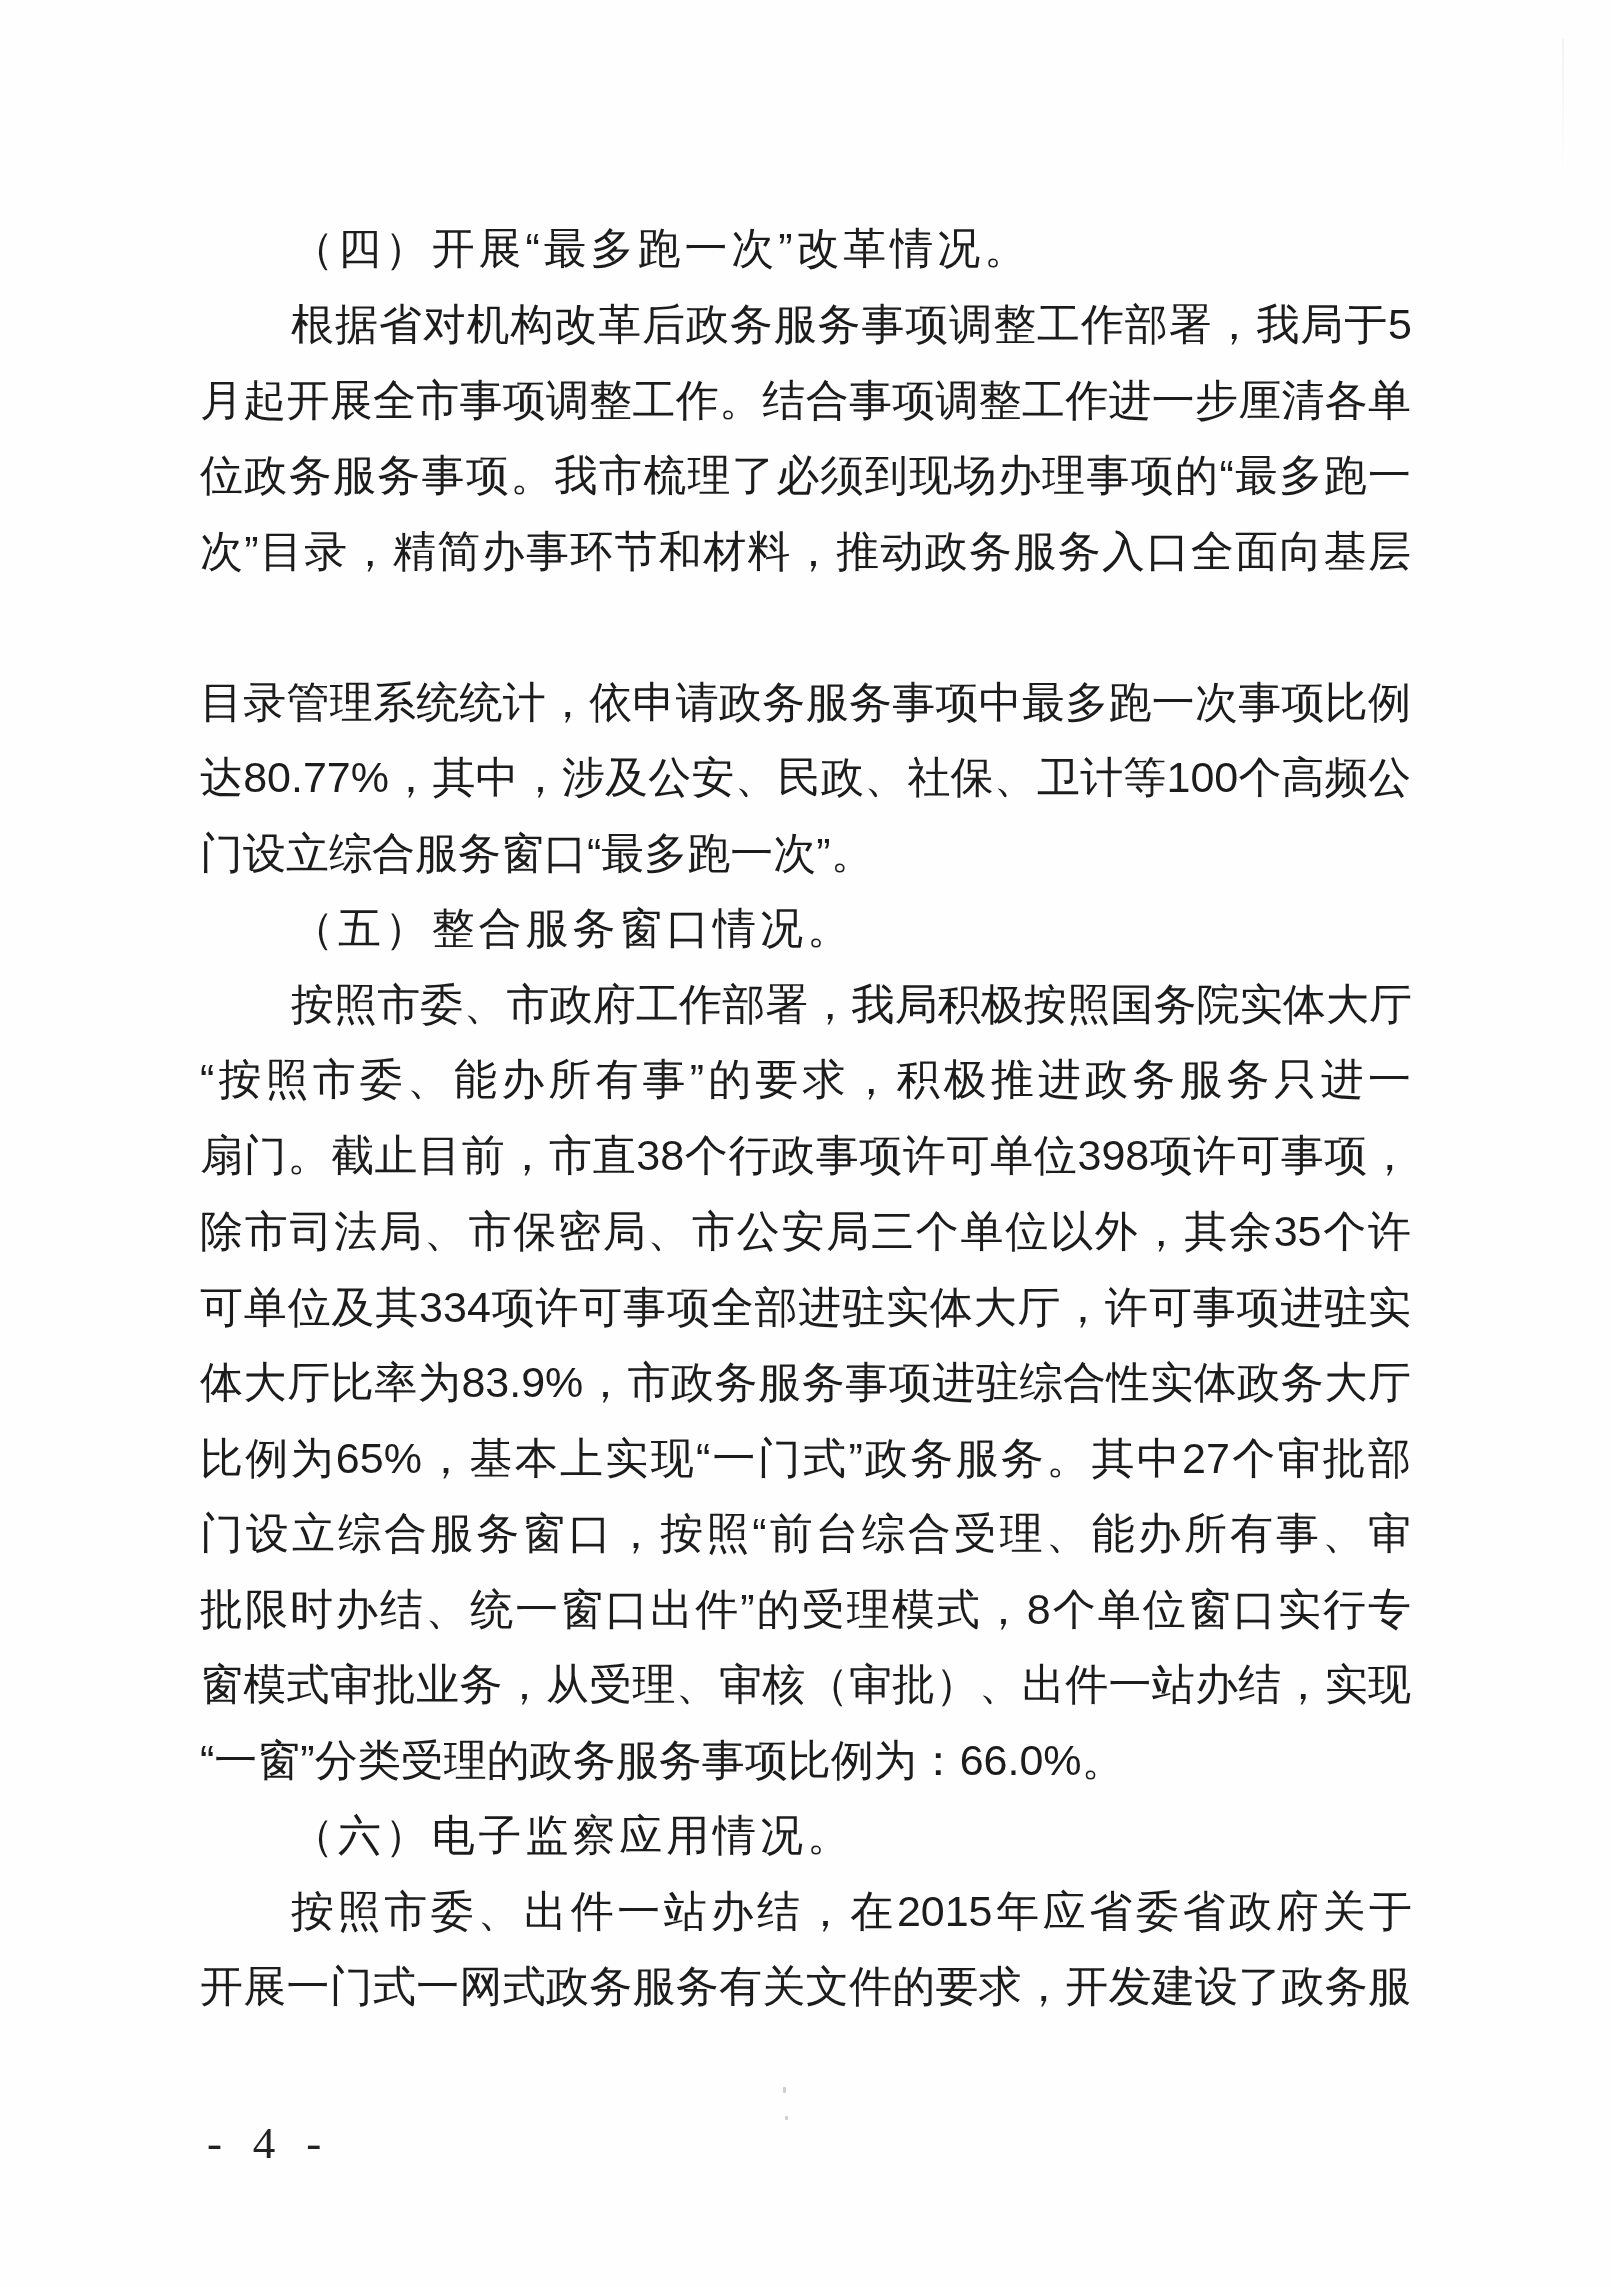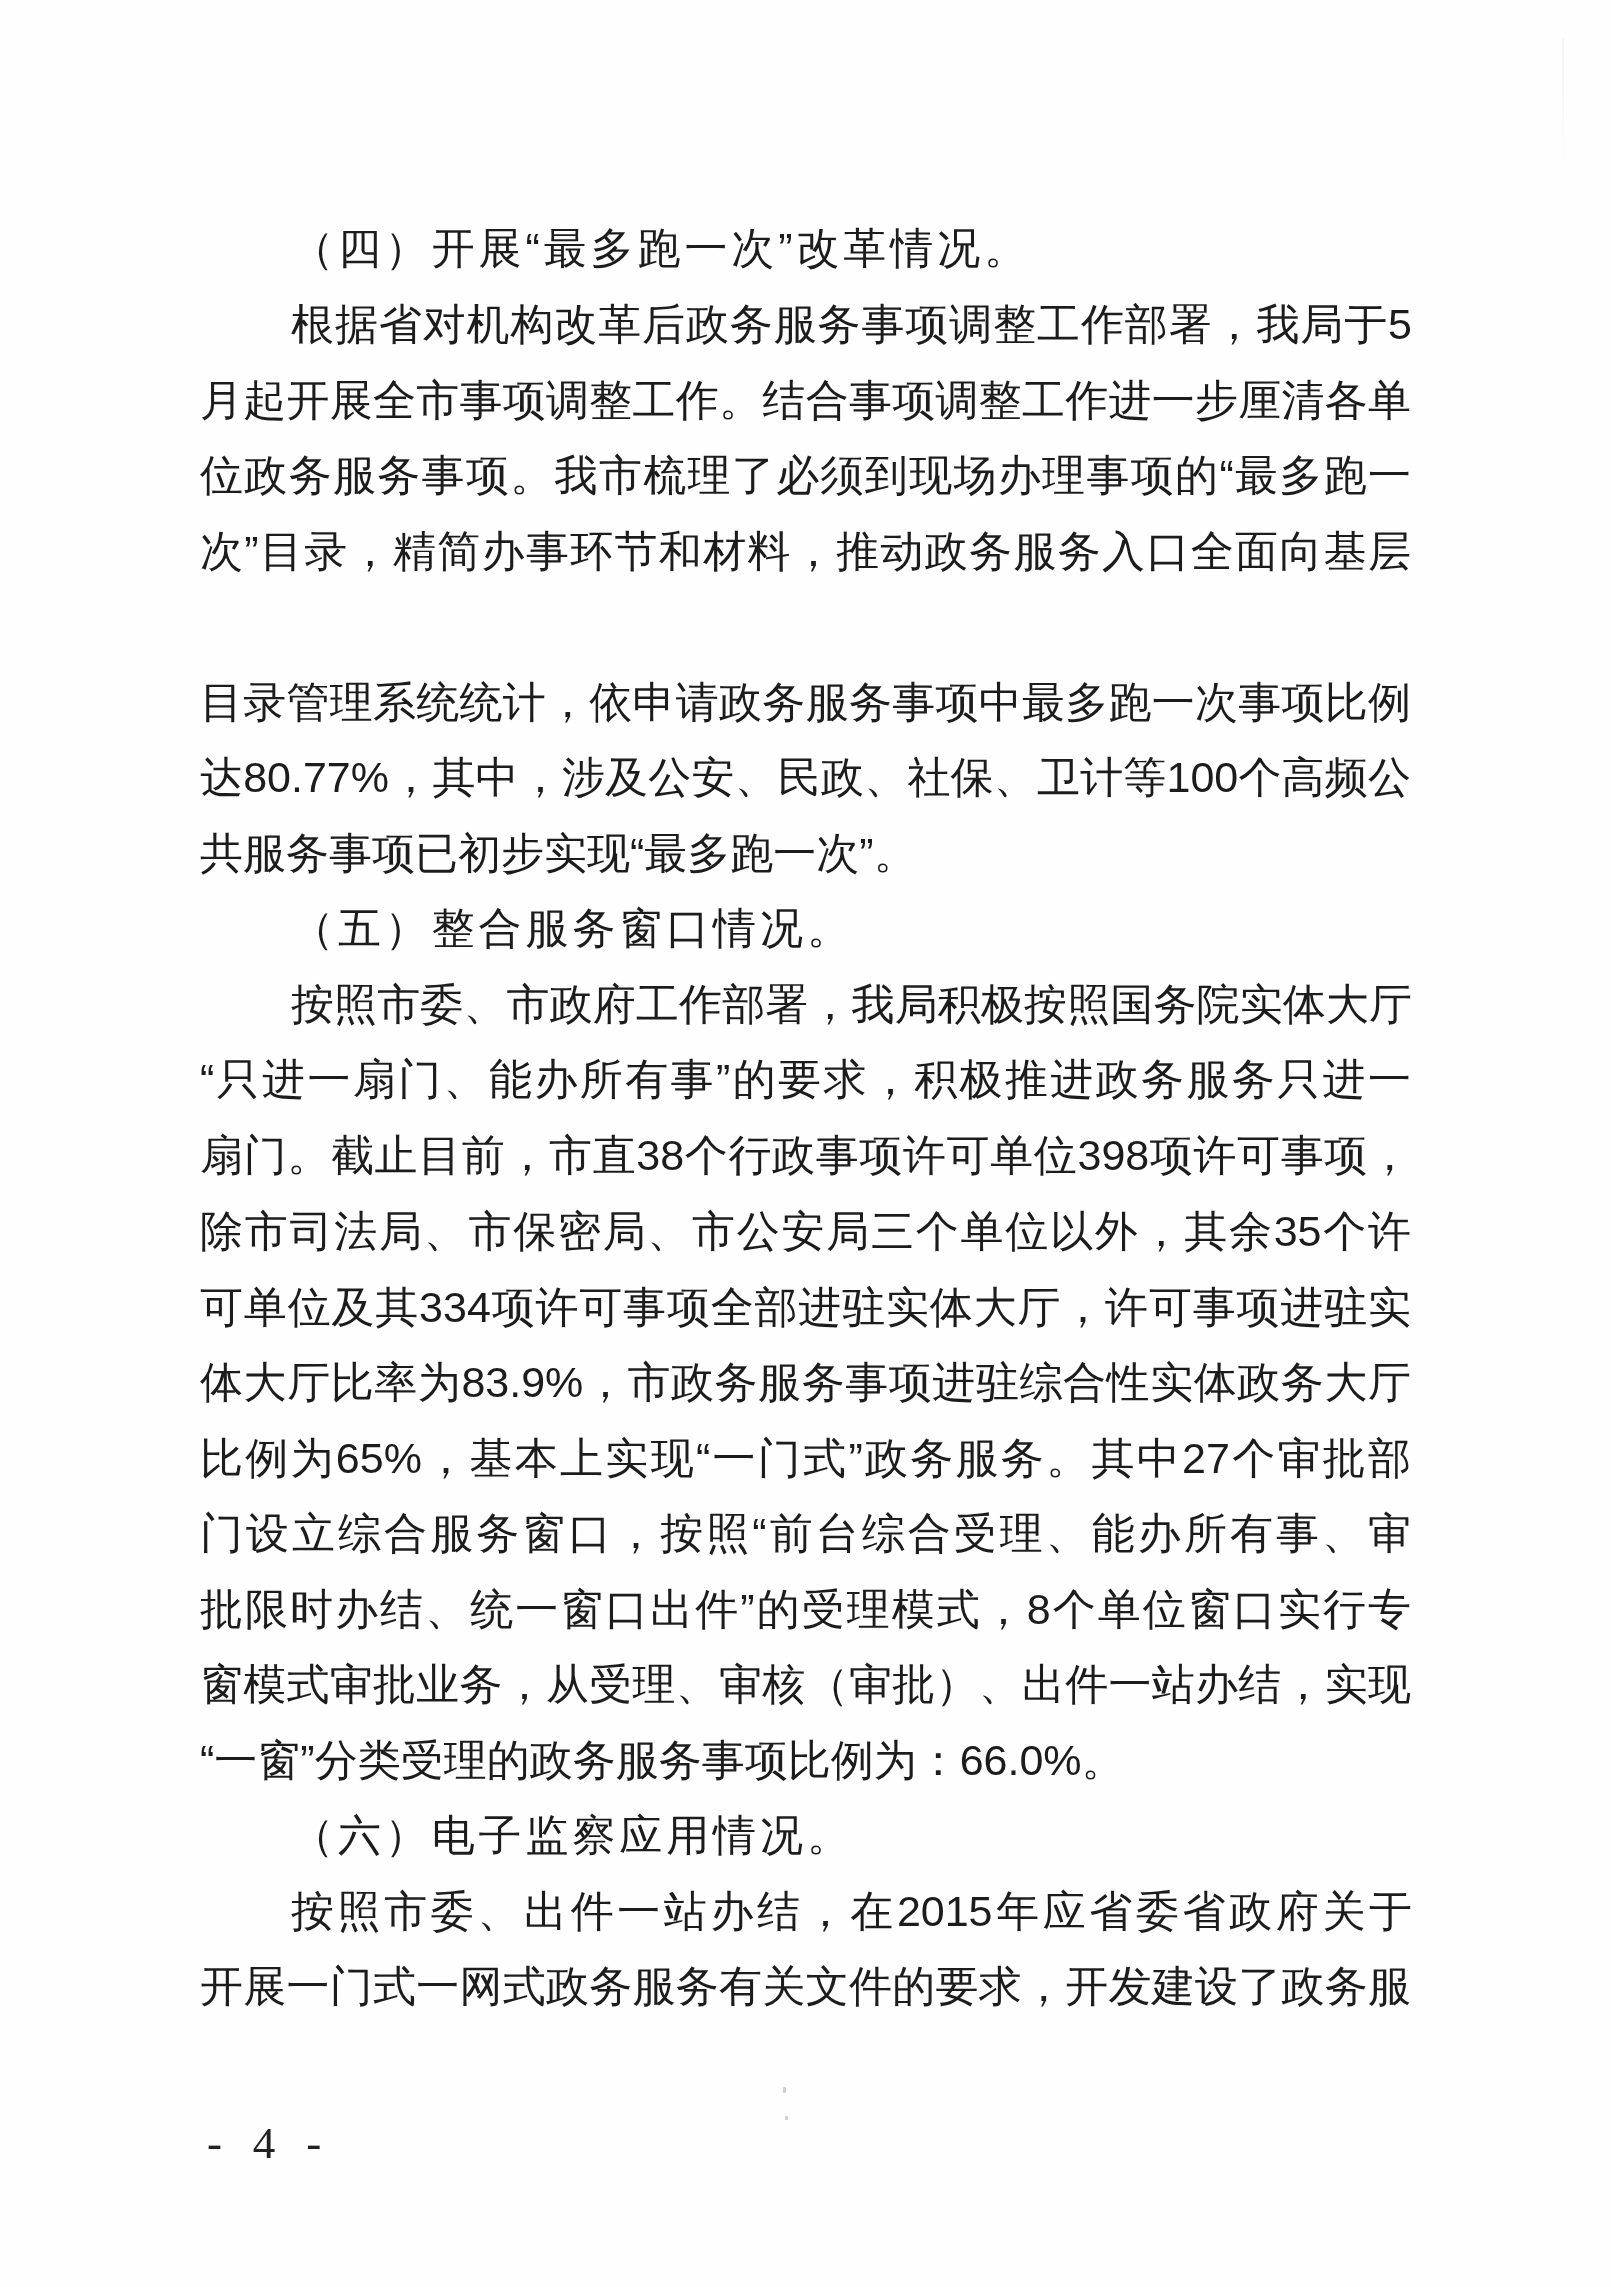--- a/index.html
+++ b/index.html
@@ -43,25 +43,25 @@
 <div class="page">
   <div class="scan-edge"></div>
 
   <div class="line heading" style="top:219px">（四）开展“最多跑一次”改革情况。</div>
   <div class="line indent" style="top:295px">根据省对机构改革后政务服务事项调整工作部署，我局于5</div>
   <div class="line" style="top:371px">月起开展全市事项调整工作。结合事项调整工作进一步厘清各单</div>
   <div class="line" style="top:446px">位政务服务事项。我市梳理了必须到现场办理事项的“最多跑一</div>
   <div class="line" style="top:522px">次”目录，精简办事环节和材料，推动政务服务入口全面向基层</div>
   <div class="line" style="top:673px">目录管理系统统计，依申请政务服务事项中最多跑一次事项比例</div>
   <div class="line" style="top:748px">达80.77%，其中，涉及公安、民政、社保、卫计等100个高频公</div>
-  <div class="line last" style="top:824px">共服务事项已初步实现“最多跑一次”。</div>
+  <div class="line last" style="top:824px">门设立综合服务窗口“最多跑一次”。</div>
 
   <div class="line heading" style="top:899px">（五）整合服务窗口情况。</div>
   <div class="line indent" style="top:975px">按照市委、市政府工作部署，我局积极按照国务院实体大厅</div>
-  <div class="line" style="top:1050px">“只进一扇门、能办所有事”的要求，积极推进政务服务只进一</div>
+  <div class="line" style="top:1050px">“按照市委、能办所有事”的要求，积极推进政务服务只进一</div>
   <div class="line" style="top:1126px">扇门。截止目前，市直38个行政事项许可单位398项许可事项，</div>
   <div class="line" style="top:1202px">除市司法局、市保密局、市公安局三个单位以外，其余35个许</div>
   <div class="line" style="top:1278px">可单位及其334项许可事项全部进驻实体大厅，许可事项进驻实</div>
   <div class="line" style="top:1353px">体大厅比率为83.9%，市政务服务事项进驻综合性实体政务大厅</div>
   <div class="line" style="top:1429px">比例为65%，基本上实现“一门式”政务服务。其中27个审批部</div>
   <div class="line" style="top:1504px">门设立综合服务窗口，按照“前台综合受理、能办所有事、审</div>
   <div class="line" style="top:1580px">批限时办结、统一窗口出件”的受理模式，8个单位窗口实行专</div>
   <div class="line" style="top:1655px">窗模式审批业务，从受理、审核（审批）、出件一站办结，实现</div>
   <div class="line last" style="top:1731px">“一窗”分类受理的政务服务事项比例为：66.0%。</div>
 

